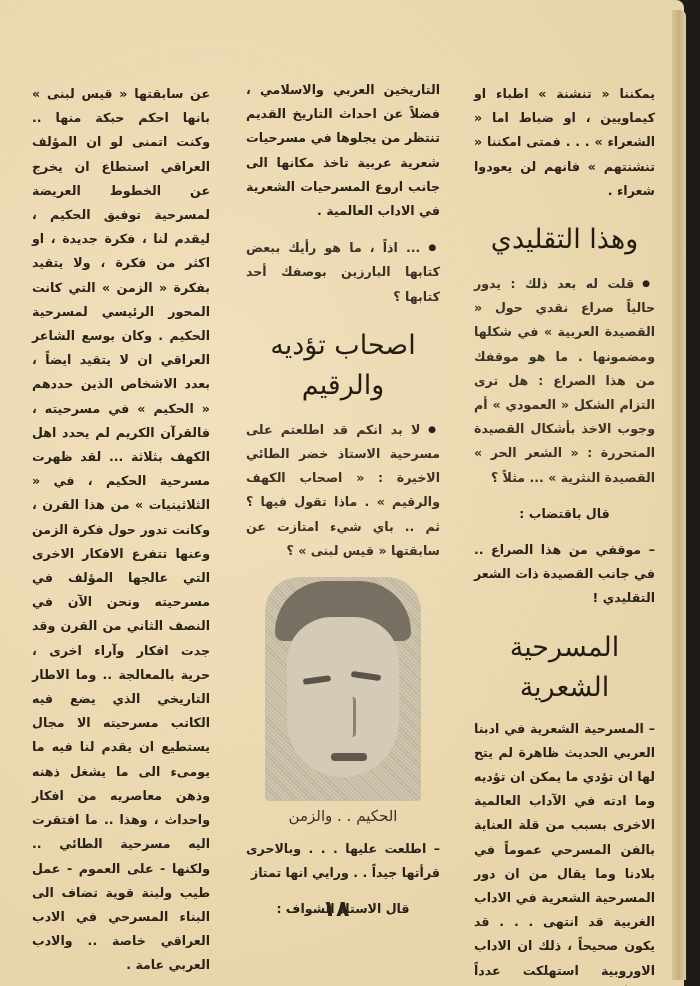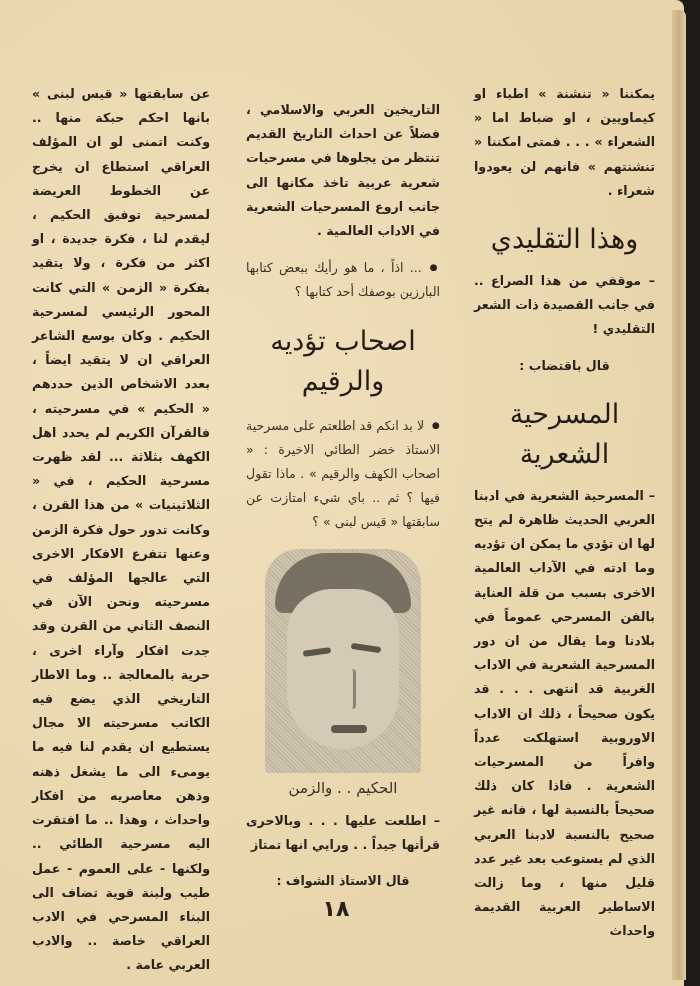--- a/index.html
+++ b/index.html
@@ -5,24 +5,24 @@
   html, body { margin:0; padding:0; }
   body { width:700px; height:986px; background:#1f1c18; position:relative; overflow:hidden; font-family:"DejaVu Sans", sans-serif; }
   .page { position:absolute; left:0; top:0; width:684px; height:986px; background:#e8d5ab;
     background-image: radial-gradient(ellipse at 30% 40%, rgba(255,245,220,0.35), rgba(0,0,0,0) 70%);
     border-top-right-radius:8px; }
   .edge { position:absolute; left:672px; top:10px; width:14px; height:970px; background:linear-gradient(to right,#d9c495,#c7b183,#e0cc9f); border-top-right-radius:6px; }
   .col { position:absolute; direction:rtl; text-align:justify; color:#2a2219; font-size:12.6px; line-height:24.2px; }
   .col p { margin:12px; }
   .col .gap { margin-top:10px; }
   .col-right { left:462px; top:70px; width:205px; }
-  .col-mid { left:234px; top:86px; width:218px; }
+  .col-mid { left:234px; top:66px; width:218px; }
   .col-left { left:20px; top:70px; width:202px; }
   .bold { font-weight:bold; }
-  .light { color:#3b3226; font-weight:normal; }
+  .light { color:#3b3226; font-weight:bold; }
   .heading { font-family:"DejaVu Serif", serif; font-size:27px; line-height:40px; text-align:center; color:#231c14; margin:16px 0 6px 0; }
   .bullet::before { content:"●"; font-size:9px; margin-left:8px; vertical-align:2px; color:#2a2219; }
   .center { text-align:center; }
   .photo { position:relative; width:156px; height:224px; margin:14px auto 0 auto; border-radius:34px 34px 4px 4px; overflow:hidden;
     background:repeating-linear-gradient(45deg,#bfb39c 0 1px,#cfc4ae 1px 3px); }
   .photo .hair { position:absolute; left:10px; top:4px; width:136px; height:60px; border-radius:60px 60px 10px 10px; background:#5c554a; opacity:0.75; }
   .photo .face { position:absolute; left:22px; top:40px; width:112px; height:160px; border-radius:48px 48px 60px 60px; background:#d4cab6; }
   .photo .brow1 { position:absolute; left:38px; top:100px; width:28px; height:6px; background:#5a5347; border-radius:3px; transform:rotate(-8deg); }
   .photo .brow2 { position:absolute; left:86px; top:96px; width:30px; height:6px; background:#5a5347; border-radius:3px; transform:rotate(8deg); }
   .photo .nose { position:absolute; left:74px; top:120px; width:14px; height:40px; border-right:3px solid #8a8272; border-radius:4px; }
@@ -32,22 +32,23 @@
 </style>
 </head>
 <body>
 
 <div class="page">
   <div class="edge"></div>
 
   <div class="col col-right">
     <p class="bold">يمكننا « تنشنة » اطباء او كيماويين ، او ضباط اما « الشعراء » . . . فمتى امكننا « تنشنتهم » فانهم لن يعودوا شعراء .</p>
     <div class="heading">وهذا التقليدي</div>
+    <p class="light bullet">قلت له بعد ذلك : يدور حالياً صراع نقدي حول « القصيدة العربية » في شكلها ومضمونها . ما هو موقفك من هذا الصراع : هل ترى التزام الشكل « العمودي » أم وجوب الاخذ بأشكال القصيدة المتحررة : « الشعر الحر » القصيدة النثرية » ... مثلاً ؟</p>
+    <p class="bold center gap">قال باقتضاب :</p>
     <p class="bold gap">– موقفي من هذا الصراع .. في جانب القصيدة ذات الشعر التقليدي !</p>
-    <p class="bold center gap">قال باقتضاب :</p>
     <div class="heading">المسرحية الشعرية</div>
     <p class="bold gap">– المسرحية الشعرية في ادبنا العربي الحديث ظاهرة لم يتح لها ان تؤدي ما يمكن ان تؤديه وما ادته في الآداب العالمية الاخرى بسبب من قلة العناية بالفن المسرحي عموماً في بلادنا وما يقال من ان دور المسرحية الشعرية في الاداب الغربية قد انتهى . . . قد يكون صحيحاً ، ذلك ان الاداب الاوروبية استهلكت عدداً وافراً من المسرحيات الشعرية . فاذا كان ذلك صحيحاً بالنسبة لها ، فانه غير صحيح بالنسبة لادبنا العربي الذي لم يستوعب بعد غير عدد قليل منها ، وما زالت الاساطير العربية القديمة واحداث</p>
   </div>
 
   <div class="col col-mid">
     <p class="bold">التاريخين العربي والاسلامي ، فضلاً عن احداث التاريخ القديم تنتظر من يجلوها في مسرحيات شعرية عربية تاخذ مكانها الى جانب اروع المسرحيات الشعرية في الاداب العالمية .</p>
     <p class="light bullet gap">... اذاً ، ما هو رأيك ببعض كتابها البارزين بوصفك أحد كتابها ؟</p>
     <div class="heading">اصحاب تؤديه والرقيم</div>
     <p class="light bullet">لا بد انكم قد اطلعتم على مسرحية الاستاذ خضر الطائي الاخيرة : « اصحاب الكهف والرقيم » . ماذا تقول فيها ؟ ثم .. باي شيء امتازت عن سابقتها « قيس لبنى » ؟</p>
     <div class="photo">

